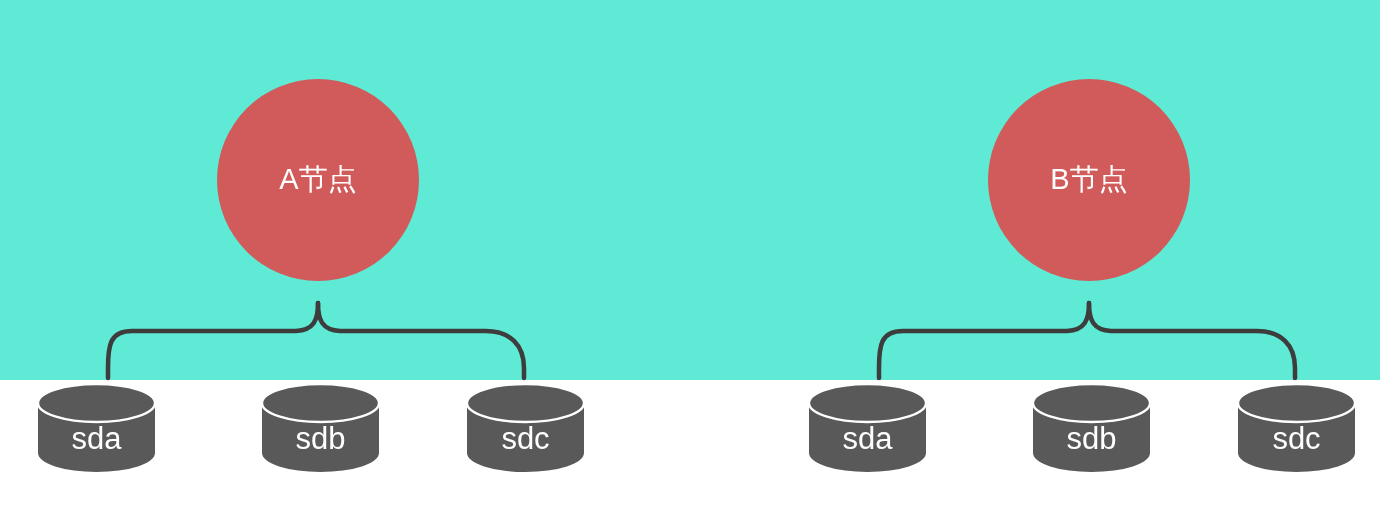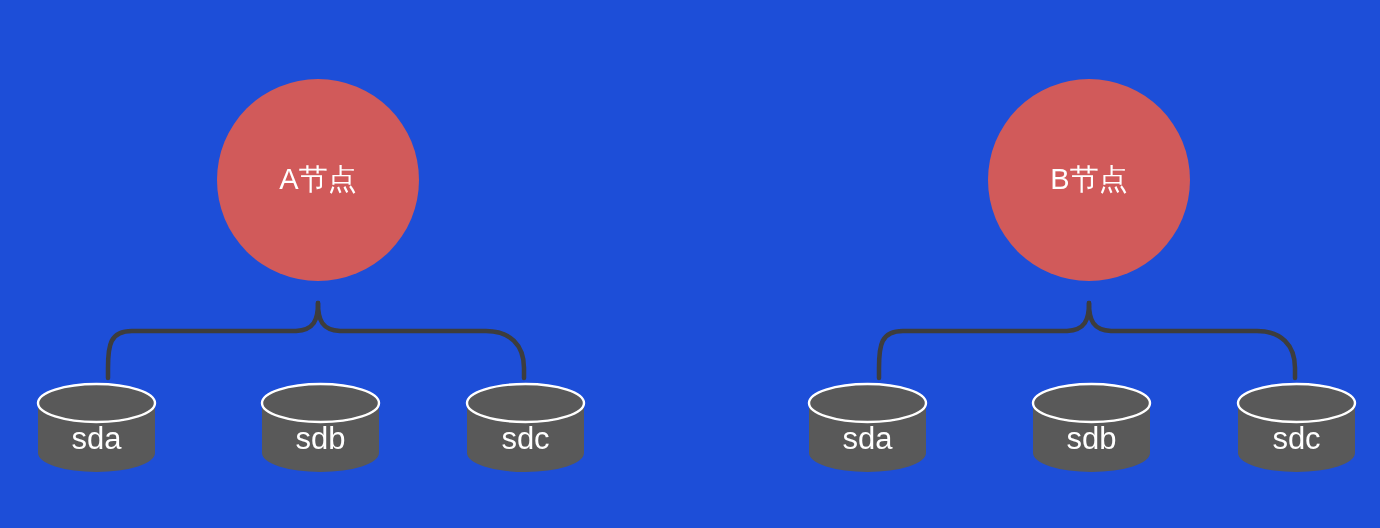--- a/index.html
+++ b/index.html
@@ -9,22 +9,22 @@
   }
   body {
     width: 1380px;
     height: 528px;
     font-family: "Liberation Sans", "DejaVu Sans", sans-serif;
     overflow: hidden;
   }
   .canvas {
     position: relative;
     width: 1380px;
-    height: 528px;
-    background: #1d4ed8;
+    height: 380px;
+    background: #5eead4;
   }
   .diagram-svg {
     position: absolute;
     left: 0;
     top: 0;
     width: 1380px;
     height: 528px;
     display: block;
   }
   .node-label {

